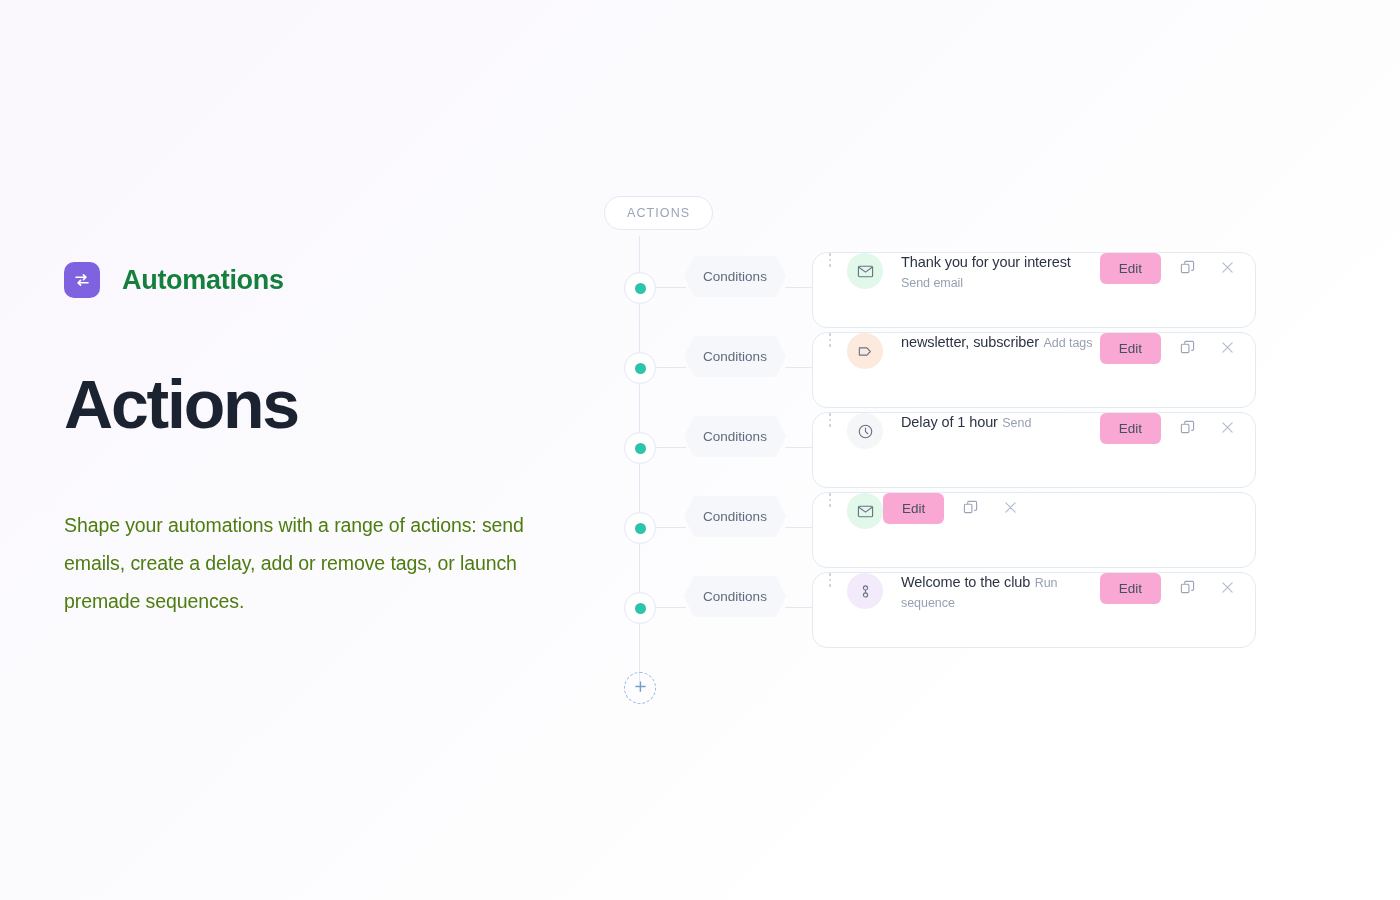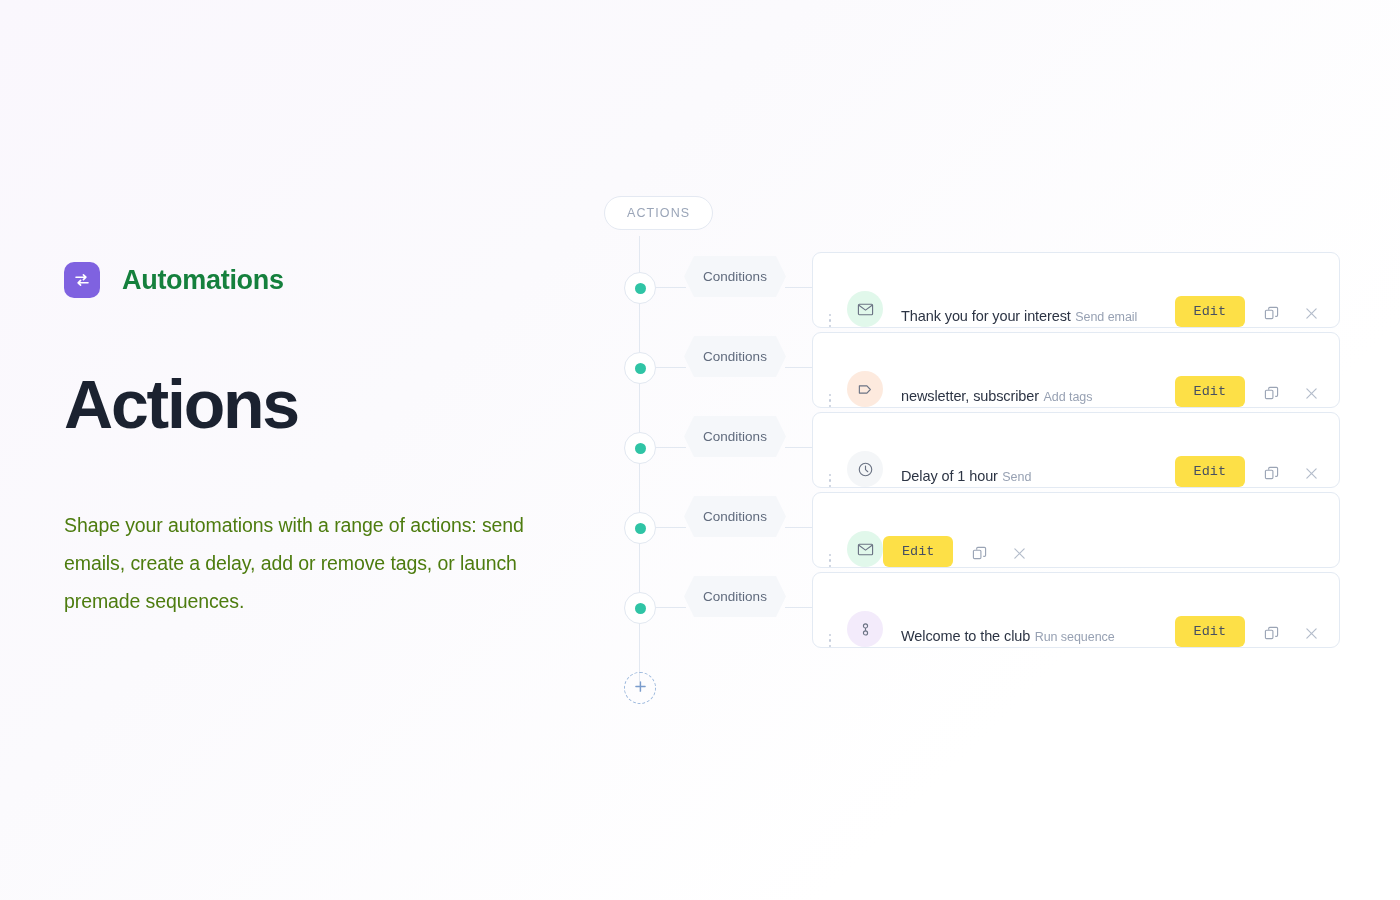--- a/index.html
+++ b/index.html
@@ -72,42 +72,42 @@
     position:absolute; left:80px; top:4px;
     width:102px; height:41px;
     background:#f5f7fa; color:#606b7d; font-size:13.5px;
     display:flex; align-items:center; justify-content:center;
     clip-path:polygon(10px 0, calc(100% - 10px) 0, 100% 50%, calc(100% - 10px) 100%, 10px 100%, 0 50%);
   }
 
   
   .card {
     position:absolute; left:208px; top:0;
-    width:528px; height:76px;
-    background:#ffffff; border:1px solid #e3eaf3; border-radius:9px;
-    display:flex; align-items:flex-end; padding:0 14px 0 9px;
+    width:444px; height:76px;
+    background:#ffffff; border:1px solid #e3eaf3; border-radius:15px;
+    display:flex; align-items:flex-start; padding:0 14px 0 9px;
   }
   .drag-handle {
     width:16px; display:flex; flex-direction:column; align-items:center; gap:3px;
     flex:0 0 auto; padding:0 2px;
   }
   .drag-handle i { width:2.5px; height:2.5px; border-radius:50%; background:#c5cddb; display:block; }
 
   .card-icon {
     width:36px; height:36px; border-radius:50%; flex:0 0 auto; margin-left:9px;
     display:flex; align-items:center; justify-content:center;
   }
   .card-text { flex:1 1 auto; margin-left:18px; min-width:0; }
   .card-title { font-size:14.5px; color:#2c3444; letter-spacing:-0.1px; line-height:1.35; }
   .card-sub { font-size:12.5px; color:#97a1b3; margin-top:3px; letter-spacing:-0.05px; }
 
   .edit-btn {
-    background:#fde047; border:none; border-radius:6px;
+    background:#f9a8d4; border:none; border-radius:6px;
     padding:8px 19px; font-size:13.5px; color:#46506230;
-    color:#464f62; font-family:Liberation Mono, monospace; cursor:pointer; flex:0 0 auto;
+    color:#464f62; font-family:Liberation Sans, sans-serif; cursor:pointer; flex:0 0 auto;
   }
   .icon-btn {
     width:28px; height:28px; margin-left:12px; flex:0 0 auto; cursor:pointer;
     display:flex; align-items:center; justify-content:center; background:none; border:none;
   }
 
   
   .add-btn {
     position:absolute; left:624px; top:672px;
     width:32px; height:32px; border-radius:50%;

